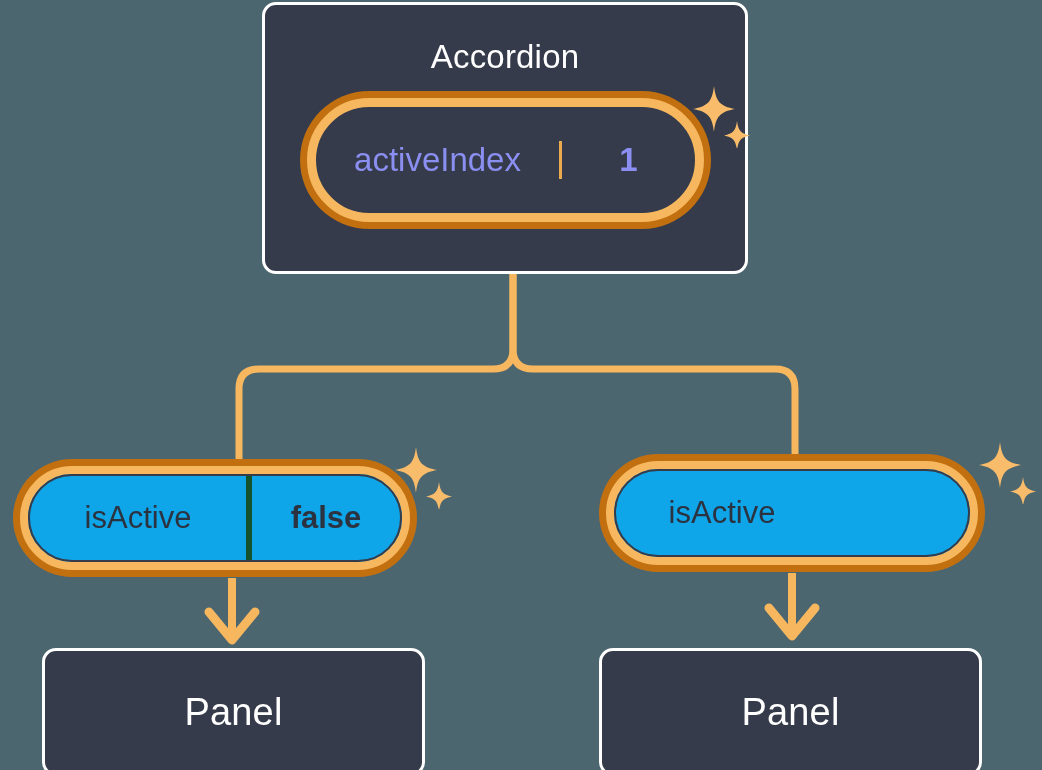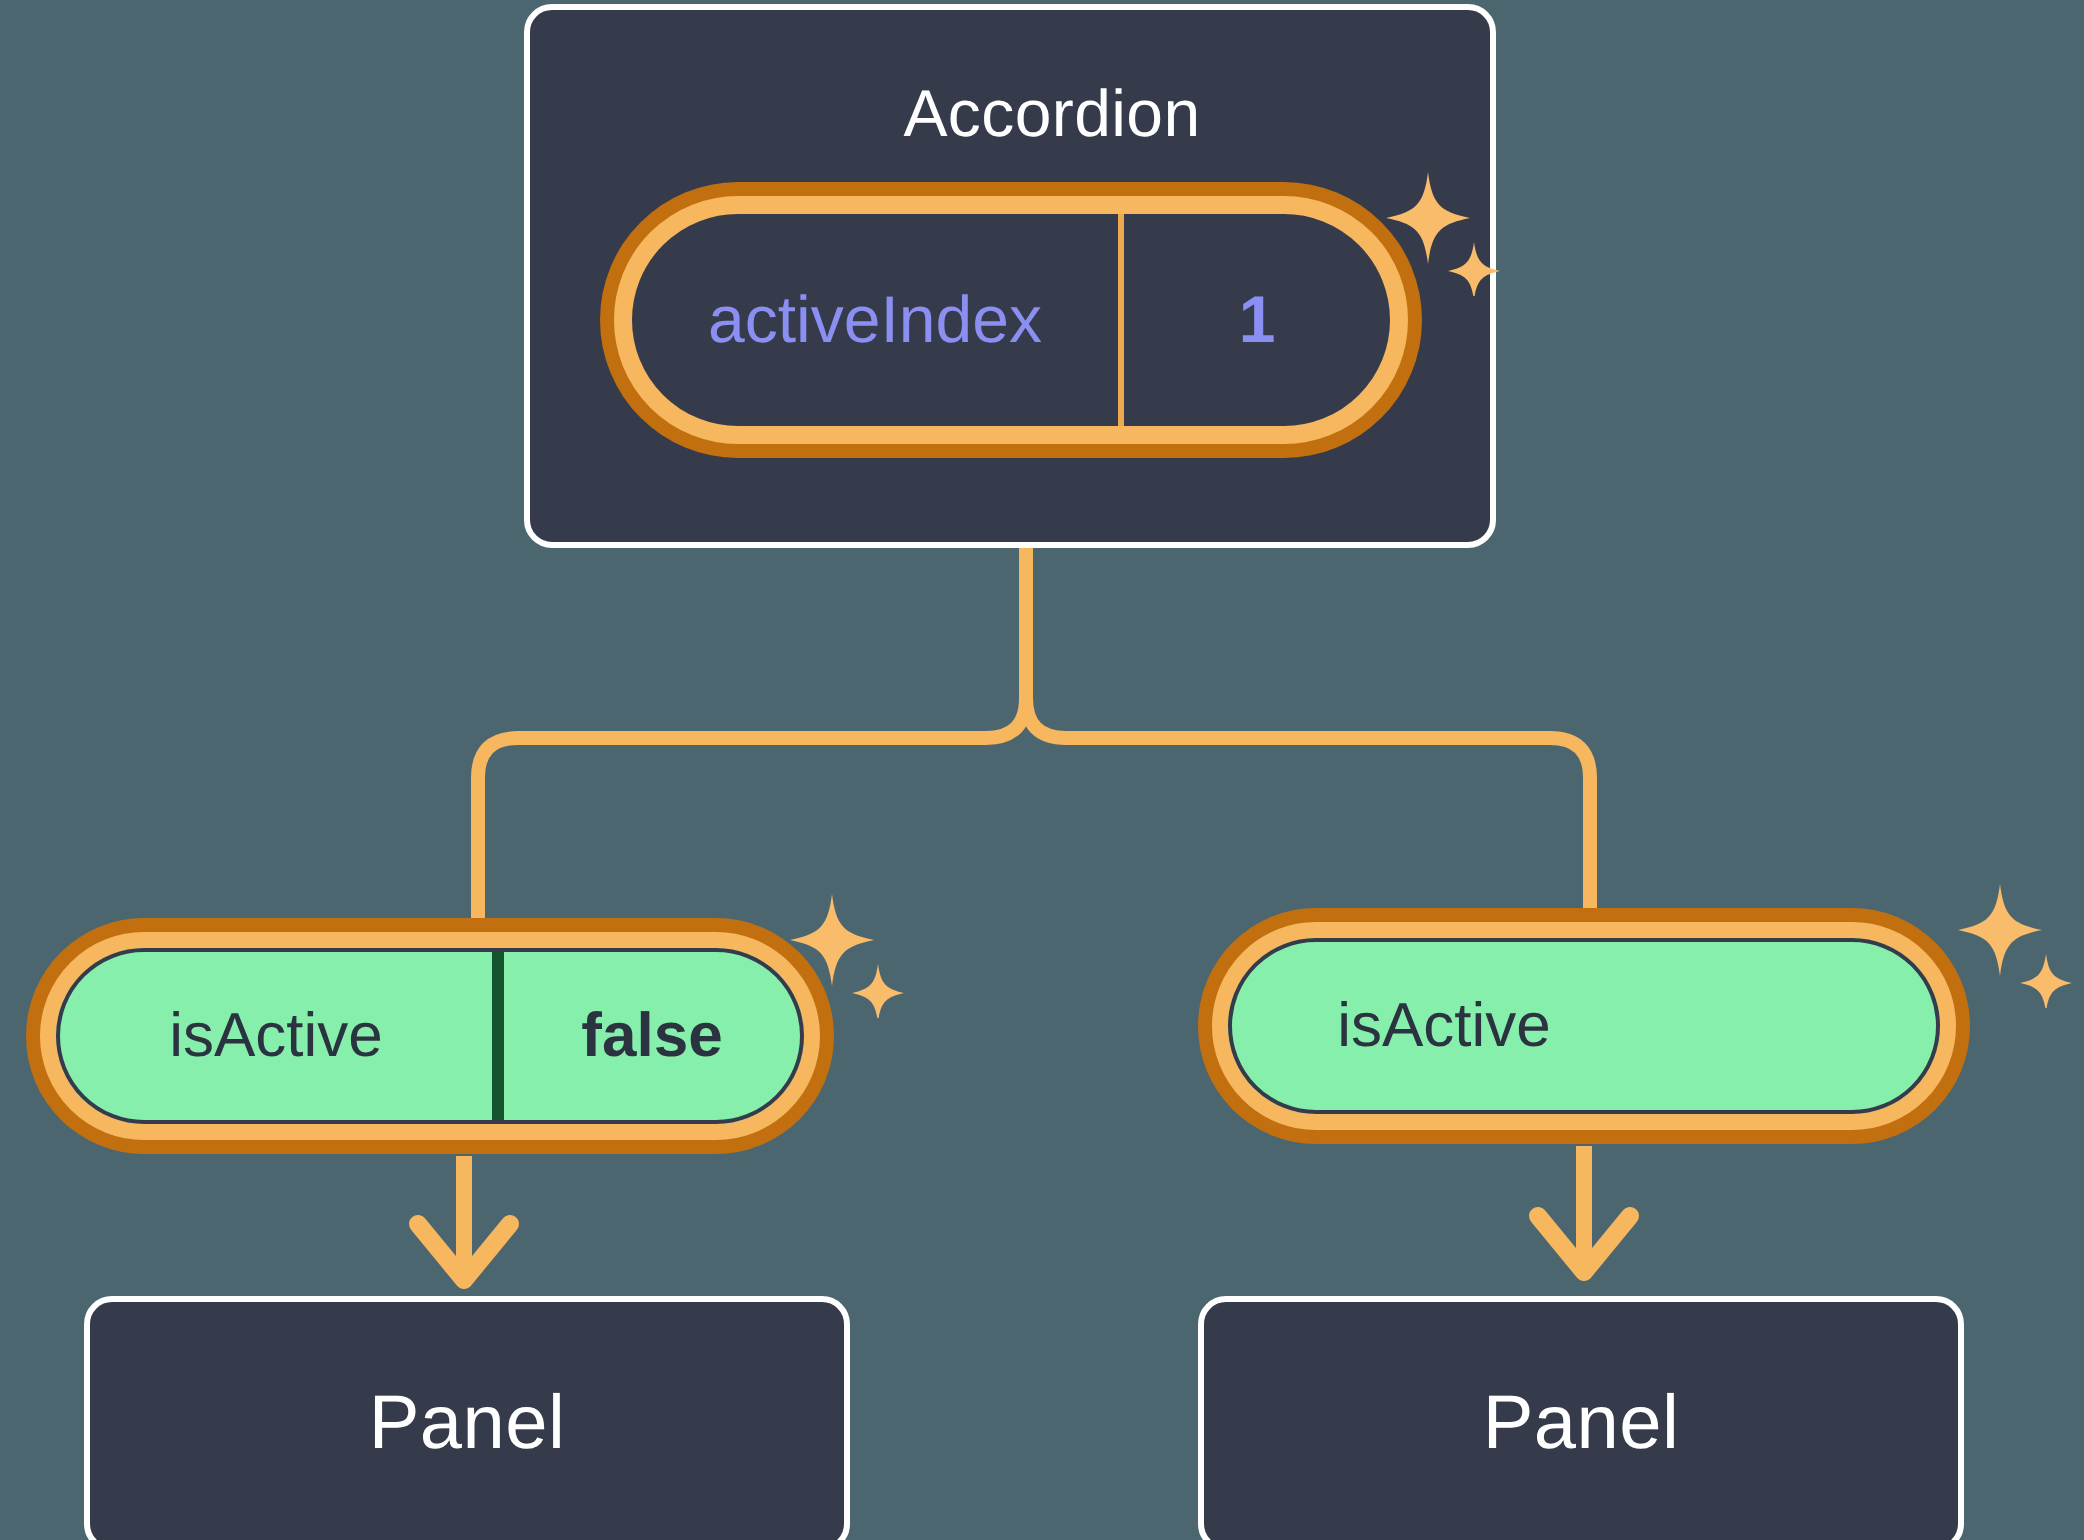--- a/index.html
+++ b/index.html
@@ -47,21 +47,20 @@
     left: 262px;
     top: 2px;
     width: 486px;
     height: 272px;
   }
   #accordion-title {
     position: absolute;
     left: 0;
     top: 33px;
     width: 100%;
-    margin-left: 21px;
   }
 
   .panel-card {
     width: 383px;
     height: 128px;
     top: 648px;
     display: flex;
     align-items: center;
     justify-content: center;
   }
@@ -89,40 +88,41 @@
 
   
   #accordion-state-pill {
     left: 307px;
     top: 98px;
     width: 397px;
     height: 124px;
     background: #353b4a;
     border: 9px solid #f6b75f;
     box-shadow: 0 0 0 7px #c2700f;
+    align-items: center;
   }
   #accordion-state-pill .pill-seg {
     color: #8b8ff2;
     font-size: 33px;
   }
   #accordion-state-pill .pill-key {
     flex: 0 0 246px;
     justify-content: center;
     border-right: 3px solid #eda94d;
     font-weight: 400;
   }
   #accordion-state-pill .pill-val {
     flex: 1 1 auto;
     font-weight: 700;
   }
 
   
   .pill-purple {
     height: 104px;
-    background: #86efac;
+    background: #0ea5e9;
     border: 8px solid #f6b75f;
     box-shadow: 0 0 0 7px #c2700f;
   }
   .pill-purple .pill-inner {
     display: flex;
     align-items: stretch;
     width: 100%;
     height: 100%;
     border-radius: 999px;
     border: 2px solid #353b4a;

